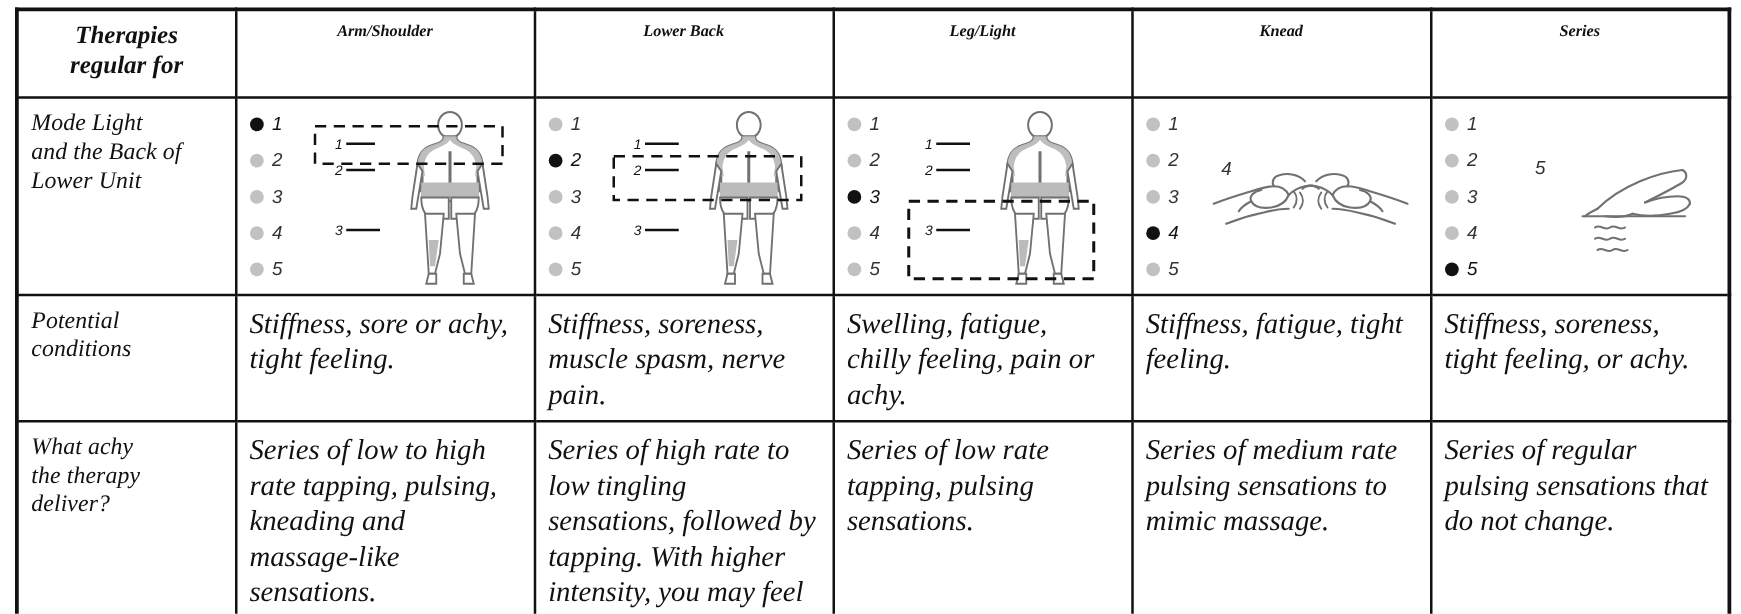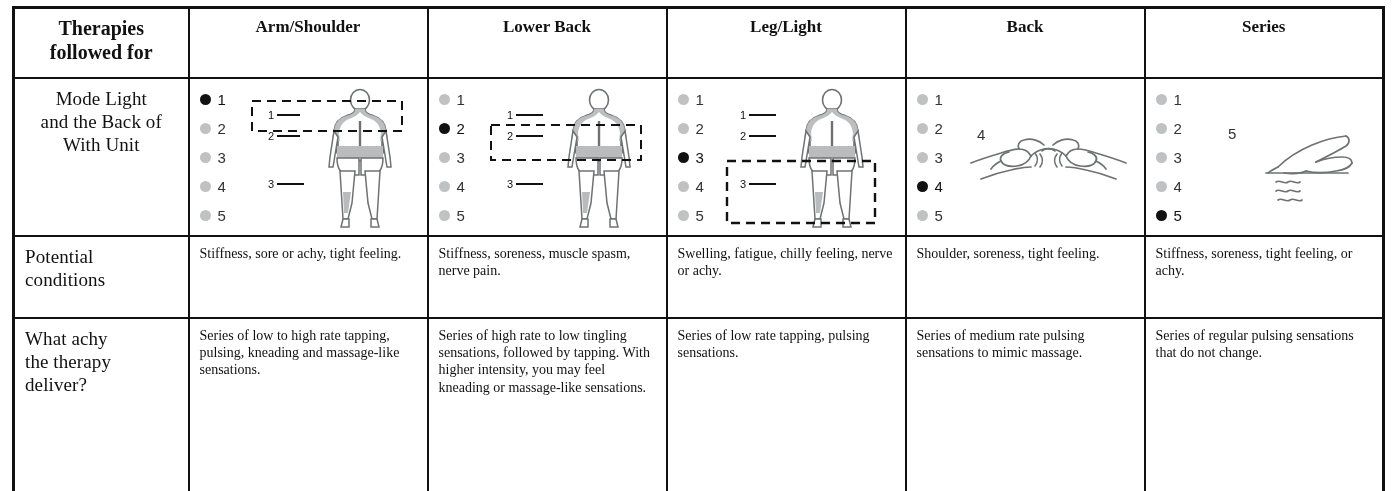--- a/index.html
+++ b/index.html
@@ -7,20 +7,21 @@
     width:1393px;height:491px;
     font-family:"Liberation Serif","DejaVu Serif",serif;
     color:#111111;
     -webkit-font-smoothing:antialiased;
   }
   .sheet{
     position:relative;
     width:1342px;height:491px;
     box-sizing:border-box;
     padding:6px 8px 4px 12px;
+    font-style:italic;
   }
   table.therapy-table{
     border-collapse:collapse;
     width:1372px;
     height:480px;
     table-layout:fixed;
     border:3px solid #111111;
   }
   table.therapy-table td,
   table.therapy-table th{
@@ -30,38 +31,38 @@
     box-sizing:border-box;
     background:#ffffff;
   }
   col.c-label{width:175px;}
   col.c-col{width:239px;}
 
   
   .hdr{
     height:70px;
     font-weight:bold;
-    font-size:17px;
+    font-size:13px;
     line-height:1.18;
     vertical-align:middle;
     padding-top:0;padding-bottom:0;
   }
   .hdr-label{font-size:20px;}
   .hdr-inner{display:block;}
 
   
   .rowlabel{
     font-size:19px;
     line-height:1.22;
     letter-spacing:.1px;
   }
   .rowlabel-modes{padding-top:12px;}
 
   
-  .diagram-row td{height:152px;padding:10px 6px 6px 10px;text-align:center;}
+  .diagram-row td{height:152px;padding:10px 6px 6px 10px;}
   .mode-cell-inner{
     display:flex;
     flex-direction:row;
     align-items:flex-start;
     height:100%;
     gap:4px;
   }
   .mode-list{
     display:flex;flex-direction:column;
     justify-content:space-between;
@@ -90,21 +91,21 @@
   .mode-item .mode-num.on{color:#111111;}
   .art{
     position:relative;
     flex:1 1 auto;
     height:142px;
   }
   .art svg{display:block;}
 
   
   .body-text{
-    font-size:14px;
+    font-size:23px;
     line-height:1.24;
   }
   .cond-row td{height:82px;}
   .deliv-row td{height:185px;}
   .cell-p{margin:0;}
 </style>
 </head>
 <body>
 
 <div class="sheet">
@@ -115,44 +116,44 @@
         <col class="c-col">
         <col class="c-col">
         <col class="c-col">
         <col class="c-col">
     </colgroup>
 
     <tbody>
         <tr>
       <th class="hdr hdr-label">
         <span class="hdr-inner">Therapies</span>
-        <span class="hdr-inner">followed for</span>
+        <span class="hdr-inner">regular for</span>
       </th>
       <th class="hdr">
         <span>Arm/Shoulder</span>
       </th>
       <th class="hdr">
         <span>Lower Back</span>
       </th>
       <th class="hdr">
         <span>Leg/Light</span>
       </th>
       <th class="hdr">
-        <span>Back</span>
+        <span>Knead</span>
       </th>
       <th class="hdr">
         <span>Series</span>
       </th>
     </tr>
 
     <tr class="diagram-row">
       <td class="rowlabel rowlabel-modes">
         <span class="hdr-inner">Mode Light</span>
         <span class="hdr-inner">and the Back of</span>
-        <span class="hdr-inner">With Unit</span>
+        <span class="hdr-inner">Lower Unit</span>
       </td>
 
       <td>
         <div class="mode-cell-inner">
           <div class="mode-list">
             <div class="mode-item">
               <span class="dot on"></span>
               <span class="mode-num on">1</span>
             </div>
             <div class="mode-item">
@@ -442,24 +443,24 @@
         <span class="hdr-inner">Potential</span>
         <span class="hdr-inner">conditions</span>
       </td>
       <td class="body-text">
         <p class="cell-p">Stiffness, sore or achy, tight feeling.</p>
       </td>
       <td class="body-text">
         <p class="cell-p">Stiffness, soreness, muscle spasm, nerve pain.</p>
       </td>
       <td class="body-text">
-        <p class="cell-p">Swelling, fatigue, chilly feeling, nerve or achy.</p>
-      </td>
-      <td class="body-text">
-        <p class="cell-p">Shoulder, soreness, tight feeling.</p>
+        <p class="cell-p">Swelling, fatigue, chilly feeling, pain or achy.</p>
+      </td>
+      <td class="body-text">
+        <p class="cell-p">Stiffness, fatigue, tight feeling.</p>
       </td>
       <td class="body-text">
         <p class="cell-p">Stiffness, soreness, tight feeling, or achy.</p>
       </td>
     </tr>
 
     <tr class="deliv-row">
       <td class="rowlabel">
         <span class="hdr-inner">What achy</span>
         <span class="hdr-inner">the therapy</span>

